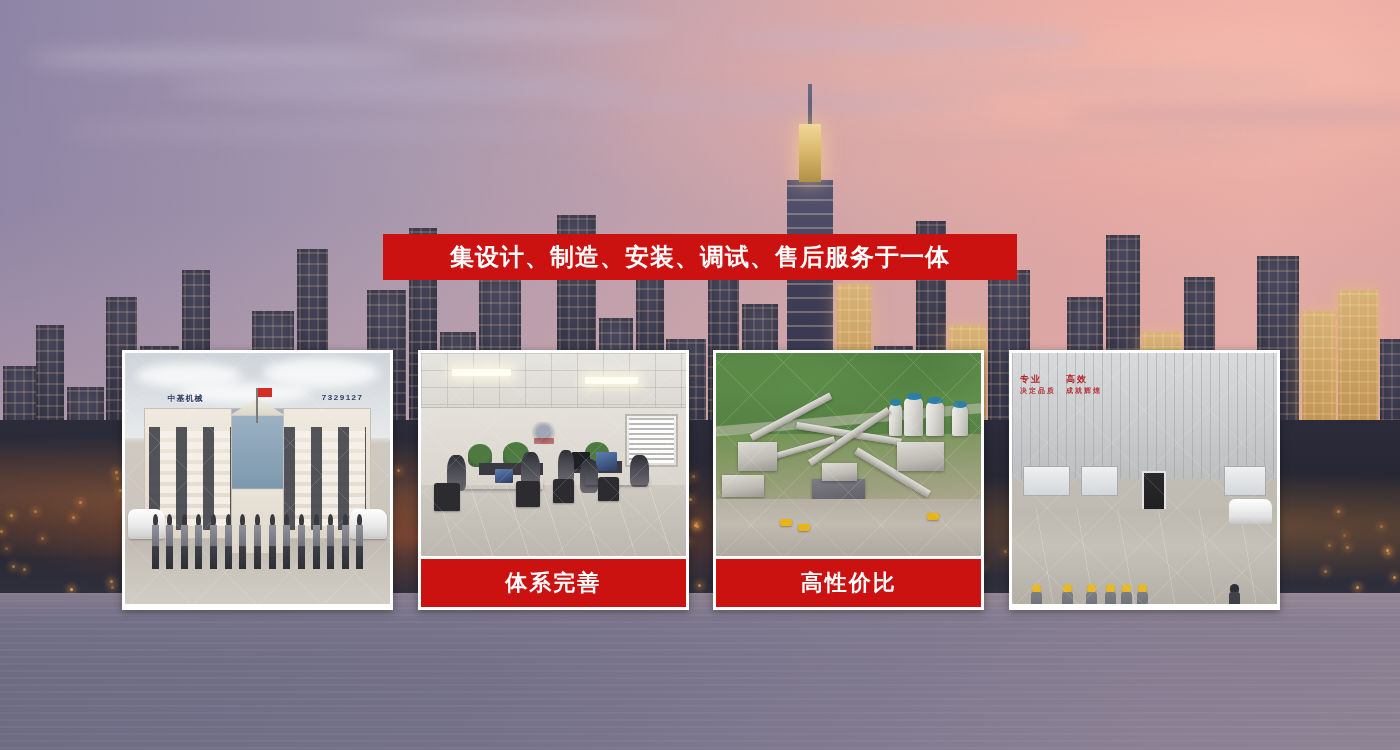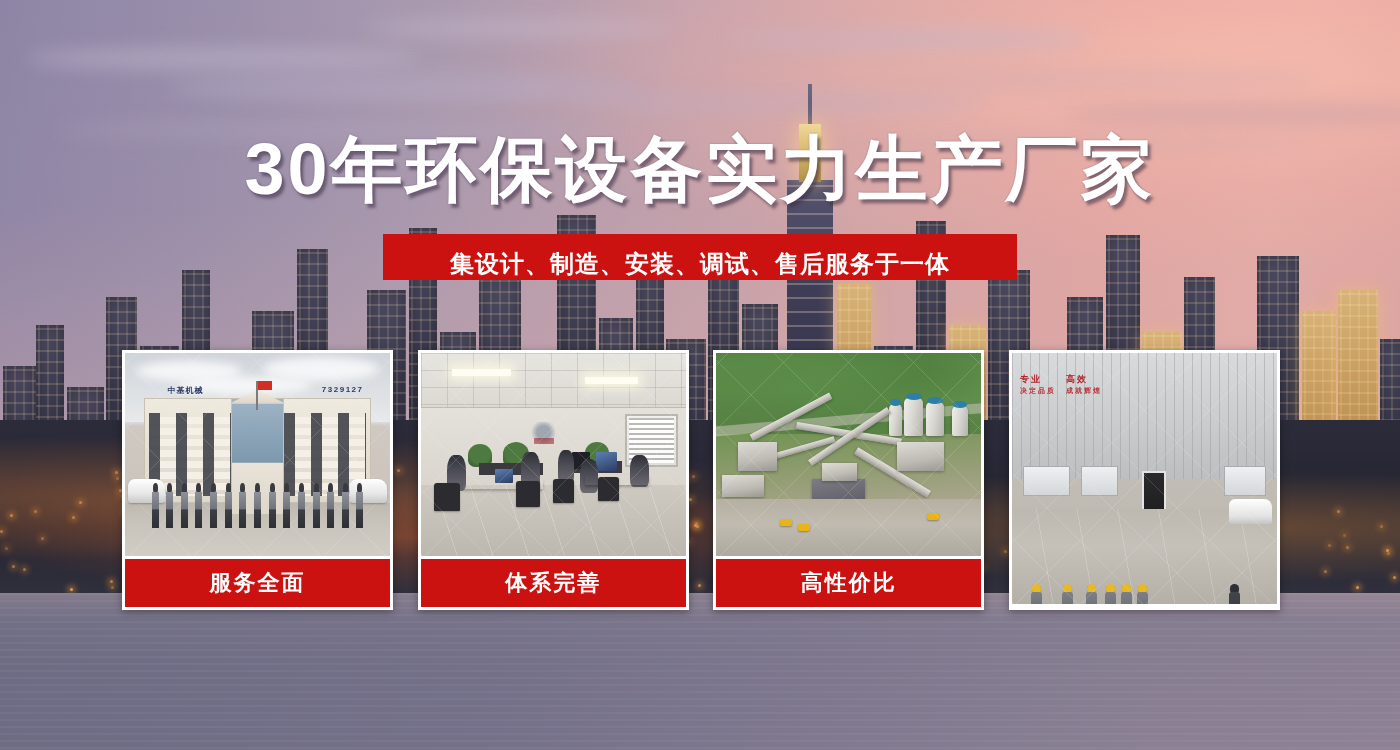--- a/index.html
+++ b/index.html
@@ -132,21 +132,21 @@
     letter-spacing:3px; line-height:1.05;
     text-shadow:3px 4px 3px rgba(60,45,70,.55), 0 0 2px rgba(70,55,80,.4);
     white-space:nowrap;
   }
 
   
   .subbar {
     position:absolute; left:50%; transform:translateX(-50%);
     top:234px; width:634px; height:46px;
     background:#cc1111;
-    display:flex; align-items:flex-end; justify-content:center;
+    display:flex; align-items:center; justify-content:center;
   }
   .subbar span {
     color:#ffffff; font-size:24px; font-weight:bold; letter-spacing:1px;
     white-space:nowrap;
   }
 
   
   .cards {
     position:absolute; left:122px; top:350px;
     width:1158px; height:260px;
@@ -591,21 +591,20 @@
         <div class="tl" style="left: 28.3818%; top: 25.0017%; opacity: 0.64;"></div>
         <div class="tl" style="left: 72.488%; top: 45.7965%; opacity: 0.37;"></div>
         <div class="tl" style="left: 49.6961%; top: 53.802%; opacity: 0.71;"></div>
         <div class="tl" style="left: 1.67267%; top: 76.1014%; opacity: 0.63;"></div>
         <div class="tl" style="left: 70.0844%; top: 74.7782%; opacity: 0.4;"></div>
       </div>
   </div>
 
   <div class="water"></div>
 
-  <h1 class="headline">30年环保设备实力生产厂家</h1>
 
   <div class="subbar">
     <span>集设计、制造、安装、调试、售后服务于一体</span>
   </div>
 
   <div class="cards">
 
     <div class="card">
       <div class="card-photo">
         <div class="p1">
@@ -634,23 +633,20 @@
               <div class="pp"></div>
               <div class="pp"></div>
               <div class="pp"></div>
               <div class="pp"></div>
               <div class="pp"></div>
               <div class="pp"></div>
               <div class="pp"></div>
             </div>
         </div>
         <div class="wm"></div>
-      </div>
-      <div class="card-caption">
-        <span>服务全面</span>
       </div>
     </div>
 
     <div class="card">
       <div class="card-photo">
         <div class="p3">
           <div class="p3-ceil"></div>
           <div class="p3-lamp" style="left:12%;top:8%;width:22%;"></div>
           <div class="p3-lamp" style="left:62%;top:12%;width:20%;"></div>
           <div class="p3-wall"></div>

